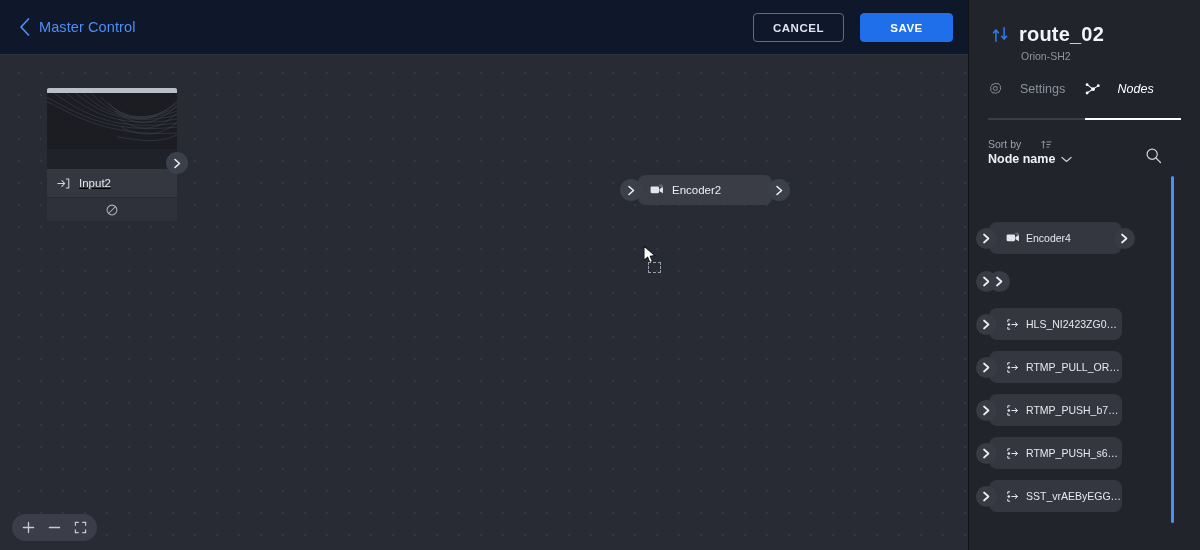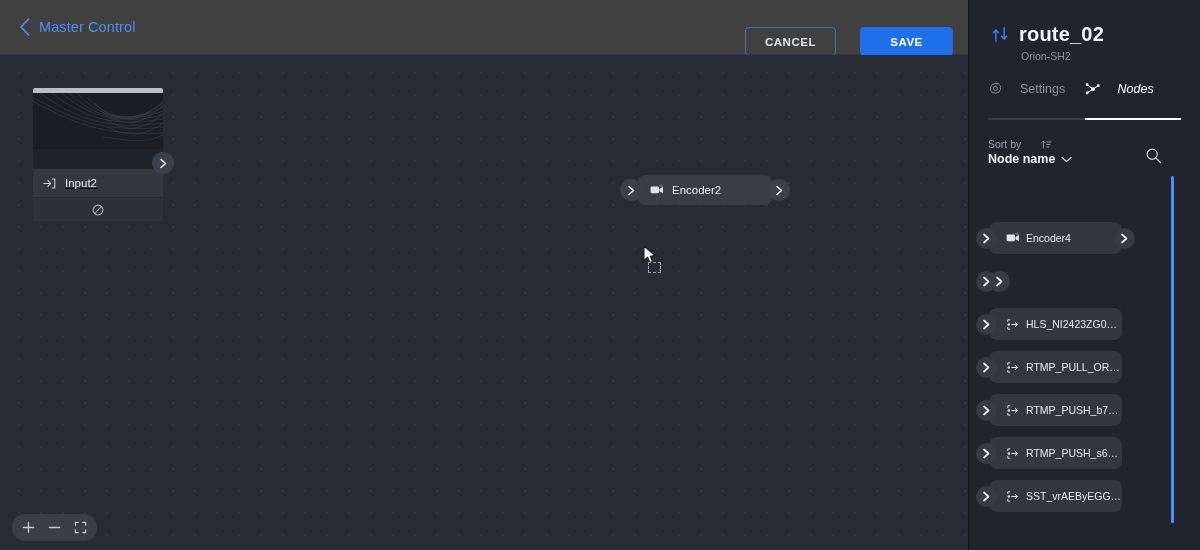--- a/index.html
+++ b/index.html
@@ -9,35 +9,35 @@
     font-family: "Liberation Sans", sans-serif;
     overflow: hidden;
   }
   .app { position: relative; width: 1200px; height: 550px; display: flex; }
 
   
   .main { position: relative; width: 968px; height: 550px; background: #282b33; }
 
   .topbar {
     position: absolute; top: 0; left: 0; width: 968px; height: 55px;
-    background: #404040;
+    background: #0f172a;
     border-bottom: 1px solid #33363e;
     display: flex; align-items: center;
   }
   .back-group {
     display: flex; align-items: center; gap: 9px;
     margin-left: 19px; cursor: pointer;
   }
   .back-chevron { width: 11px; height: 18px; display:block; }
   .back-label {
     color: #4d8ef7; font-size: 14.5px; letter-spacing: .1px;
   }
   .topbar-actions {
-    position: absolute; right: 15px; top: 27px;
-    display: flex; align-items: center; gap: 24px;
+    position: absolute; right: 15px; top: 13px;
+    display: flex; align-items: center; gap: 16px;
   }
   .btn {
     height: 29px; border-radius: 4px; font-size: 11.5px;
     letter-spacing: .55px; font-weight: 600;
     display: flex; align-items: center; justify-content: center;
     cursor: pointer; padding: 0 14px;
   }
   .btn-cancel {
     min-width: 91px; border: 1px solid #4d6fa8; color: #dfe4ee;
     background: transparent;
@@ -51,21 +51,21 @@
     position: absolute; top: 55px; left: 0; width: 968px; height: 495px;
     background-color: #282b33;
     background-image: radial-gradient(circle, #34373f 1.1px, transparent 1.2px);
     background-size: 22px 22px;
     background-position: 8px 7px;
     overflow: hidden;
   }
 
   
   .node-input {
-    position: absolute; left: 33px; top: 33px; width: 130px;
+    position: absolute; left: 47px; top: 33px; width: 130px;
     border-radius: 3px; overflow: visible; text-decoration: underline;
   }
   .node-input-top {
     height: 5px; background: #b9bec9; border-radius: 2px 2px 0 0;
   }
   .node-thumb {
     height: 56px; position: relative; overflow: hidden;
     background: #1b1d22;
   }
   .node-thumb svg { position:absolute; inset:0; }

